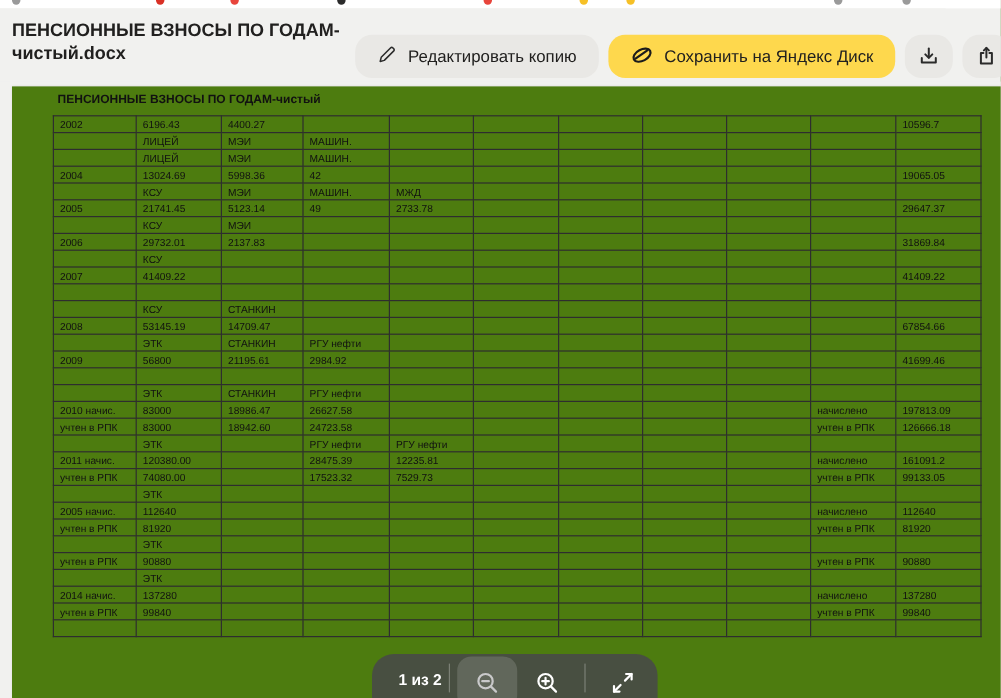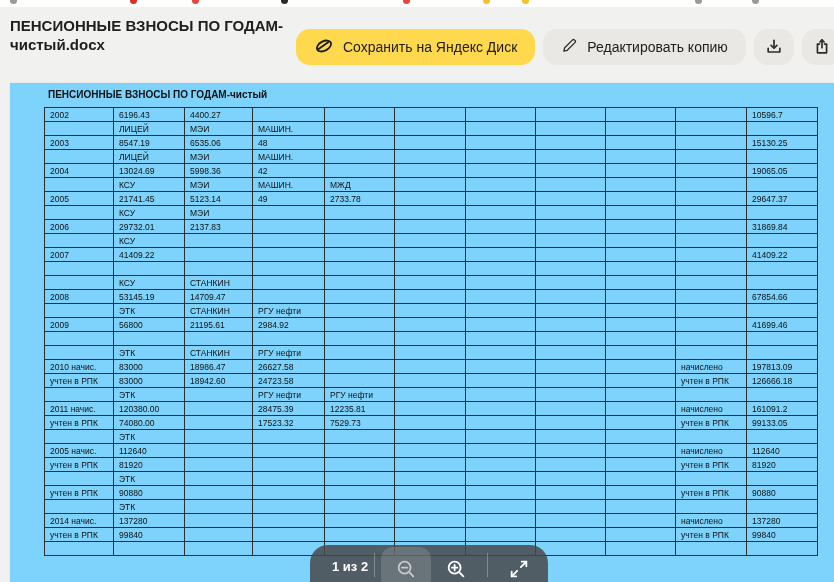--- a/index.html
+++ b/index.html
@@ -25,21 +25,21 @@
   }
   .btn-yellow{background:var(--accent-yellow,#fed84d);}
   .btn-gray{background:#e9e8e5;}
   .icon-btn{
     width:40px;height:36px;border-radius:14px;background:#e9e8e5;
     display:flex;align-items:center;justify-content:center;padding:0;flex:none;cursor:pointer;border:none;
   }
   .icon-btn svg{display:block;}
   
   #viewer{position:absolute;left:0;top:68px;width:834px;bottom:0;background:#f1f1ef;}
-  #page{position:absolute;left:10px;top:4px;right:0;bottom:0;background:#7dd3fc;box-shadow:0 0 2px rgba(0,0,0,.08);margin-top:11px;}
+  #page{position:absolute;left:10px;top:4px;right:0;bottom:0;background:#4d7c0f;box-shadow:0 0 2px rgba(0,0,0,.08);}
   #page-doc-title{position:absolute;left:38px;top:6px;font-size:10px;font-weight:bold;color:#111;}
   #doc-table{
     position:absolute;left:34px;top:24px;border-collapse:collapse;table-layout:fixed;
   }
   #doc-table td{
     border:1px solid #2e2e2e;height:13px;padding:0 0 0 5px;
     font-size:8.5px;line-height:12px;color:#111;overflow:hidden;white-space:nowrap;
   }
   
   #float-toolbar{
@@ -69,36 +69,36 @@
     <span class="favdot" style="left: 403px; background: rgb(232, 69, 60);"></span>
     <span class="favdot" style="left: 483px; background: rgb(246, 192, 38);"></span>
     <span class="favdot" style="left: 522px; background: rgb(246, 192, 38);"></span>
     <span class="favdot" style="left: 695px; background: rgb(154, 154, 154);"></span>
     <span class="favdot" style="left: 752px; background: rgb(154, 154, 154);"></span>
   </div>
 
 <div id="header">
   <div id="doc-title">ПЕНСИОННЫЕ ВЗНОСЫ ПО ГОДАМ-чистый.docx</div>
   <div id="header-actions">
+    <button class="btn btn-gray">
+      <span>
+        <svg width="17" height="17" viewBox="0 0 24 24" fill="none">
+          <path d="M4 20l1.2-4.8L16.4 4a1.6 1.6 0 0 1 2.3 0l1.3 1.3a1.6 1.6 0 0 1 0 2.3L8.8 18.8 4 20z" stroke="#2b2b2b" stroke-width="1.8" stroke-linejoin="round"></path>
+        </svg>
+      </span>
+      <span>Редактировать копию</span>
+    </button>
     <button class="btn btn-yellow">
       <span>
         <svg width="20" height="20" viewBox="0 0 24 24" fill="none">
           <ellipse cx="12" cy="12" rx="9.2" ry="5.6" transform="rotate(-28 12 12)" stroke="#1b1b1b" stroke-width="2.2"></ellipse>
           <path d="M5.5 15.5L17 7.5" stroke="#1b1b1b" stroke-width="2.2" stroke-linecap="round"></path>
         </svg>
       </span>
       <span>Сохранить на Яндекс Диск</span>
-    </button>
-    <button class="btn btn-gray">
-      <span>
-        <svg width="17" height="17" viewBox="0 0 24 24" fill="none">
-          <path d="M4 20l1.2-4.8L16.4 4a1.6 1.6 0 0 1 2.3 0l1.3 1.3a1.6 1.6 0 0 1 0 2.3L8.8 18.8 4 20z" stroke="#2b2b2b" stroke-width="1.8" stroke-linejoin="round"></path>
-        </svg>
-      </span>
-      <span>Редактировать копию</span>
     </button>
     <button class="icon-btn">
       <span>
         <svg width="20" height="20" viewBox="0 0 24 24" fill="none" stroke="#2b2b2b" stroke-width="2" stroke-linecap="round" stroke-linejoin="round">
           <path d="M12 4v9"></path>
             <path d="M8.5 10L12 13.5 15.5 10"></path>
           <path d="M5 13.5V18h14v-4.5"></path>
         </svg>
       </span>
     </button>
@@ -153,33 +153,20 @@
             <td>МАШИН.</td>
             <td></td>
             <td></td>
             <td></td>
             <td></td>
             <td></td>
             <td></td>
             <td></td>
           </tr>
           <tr>
-            <td>2003</td>
-            <td>8547.19</td>
-            <td>6535.06</td>
-            <td>48</td>
-            <td></td>
-            <td></td>
-            <td></td>
-            <td></td>
-            <td></td>
-            <td></td>
-            <td>15130.25</td>
-          </tr>
-          <tr>
             <td></td>
             <td>ЛИЦЕЙ</td>
             <td>МЭИ</td>
             <td>МАШИН.</td>
             <td></td>
             <td></td>
             <td></td>
             <td></td>
             <td></td>
             <td></td>

